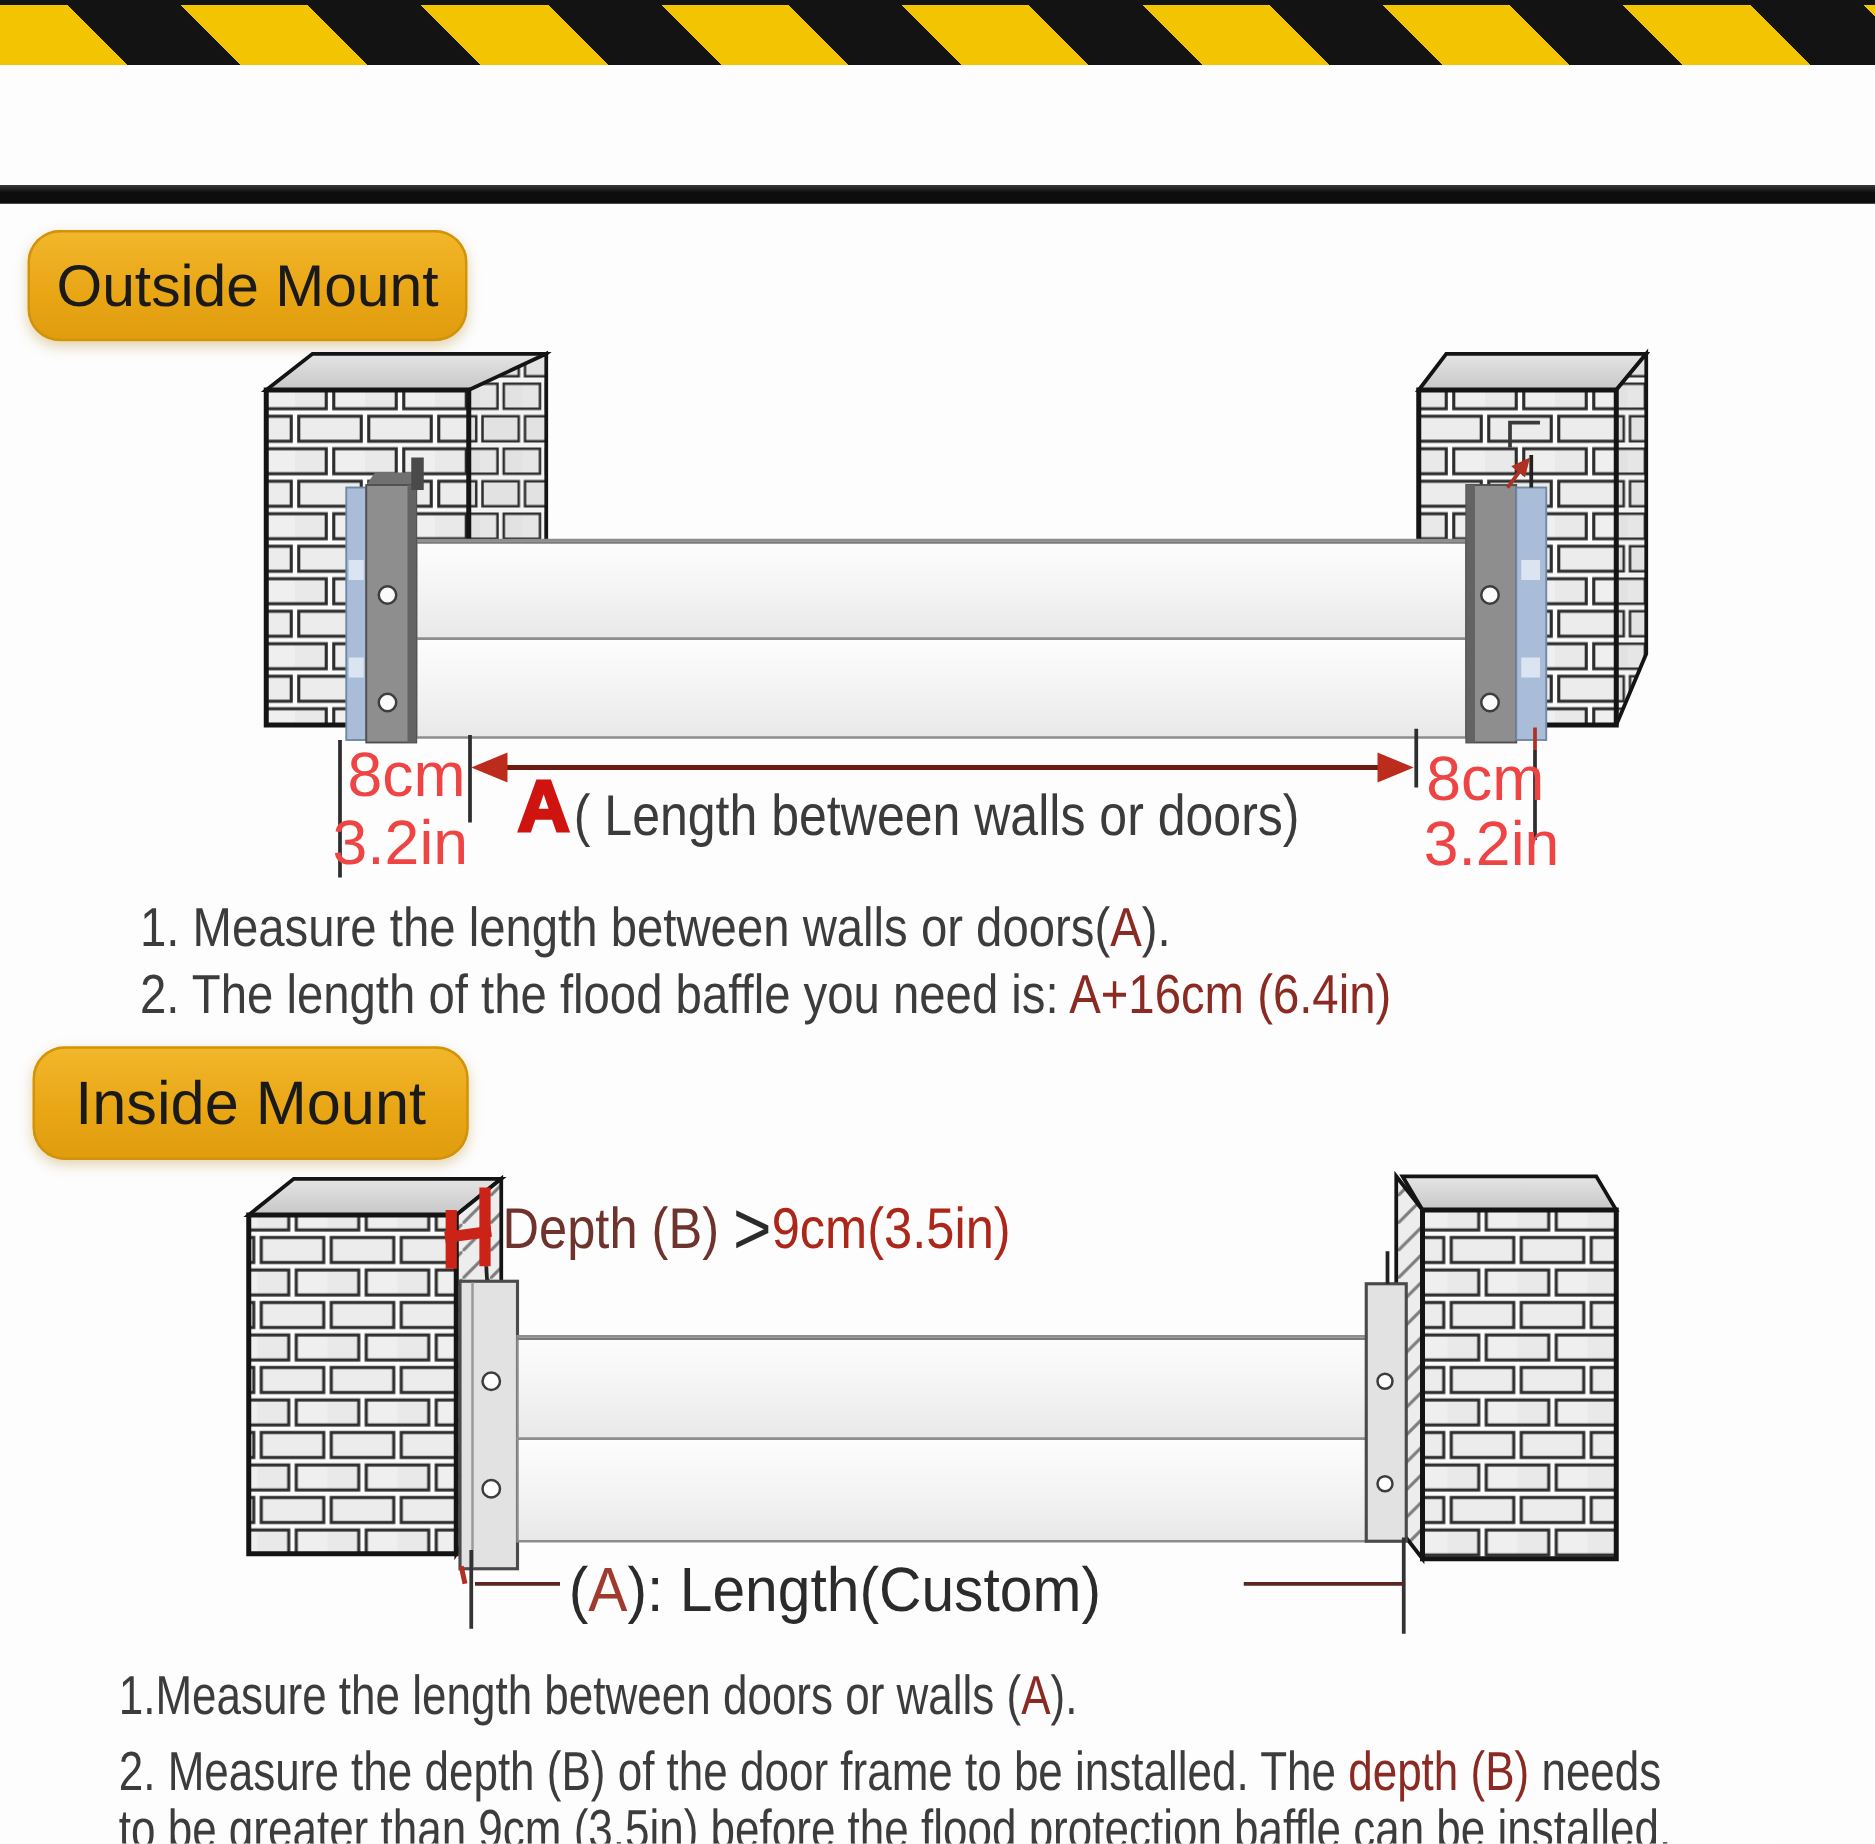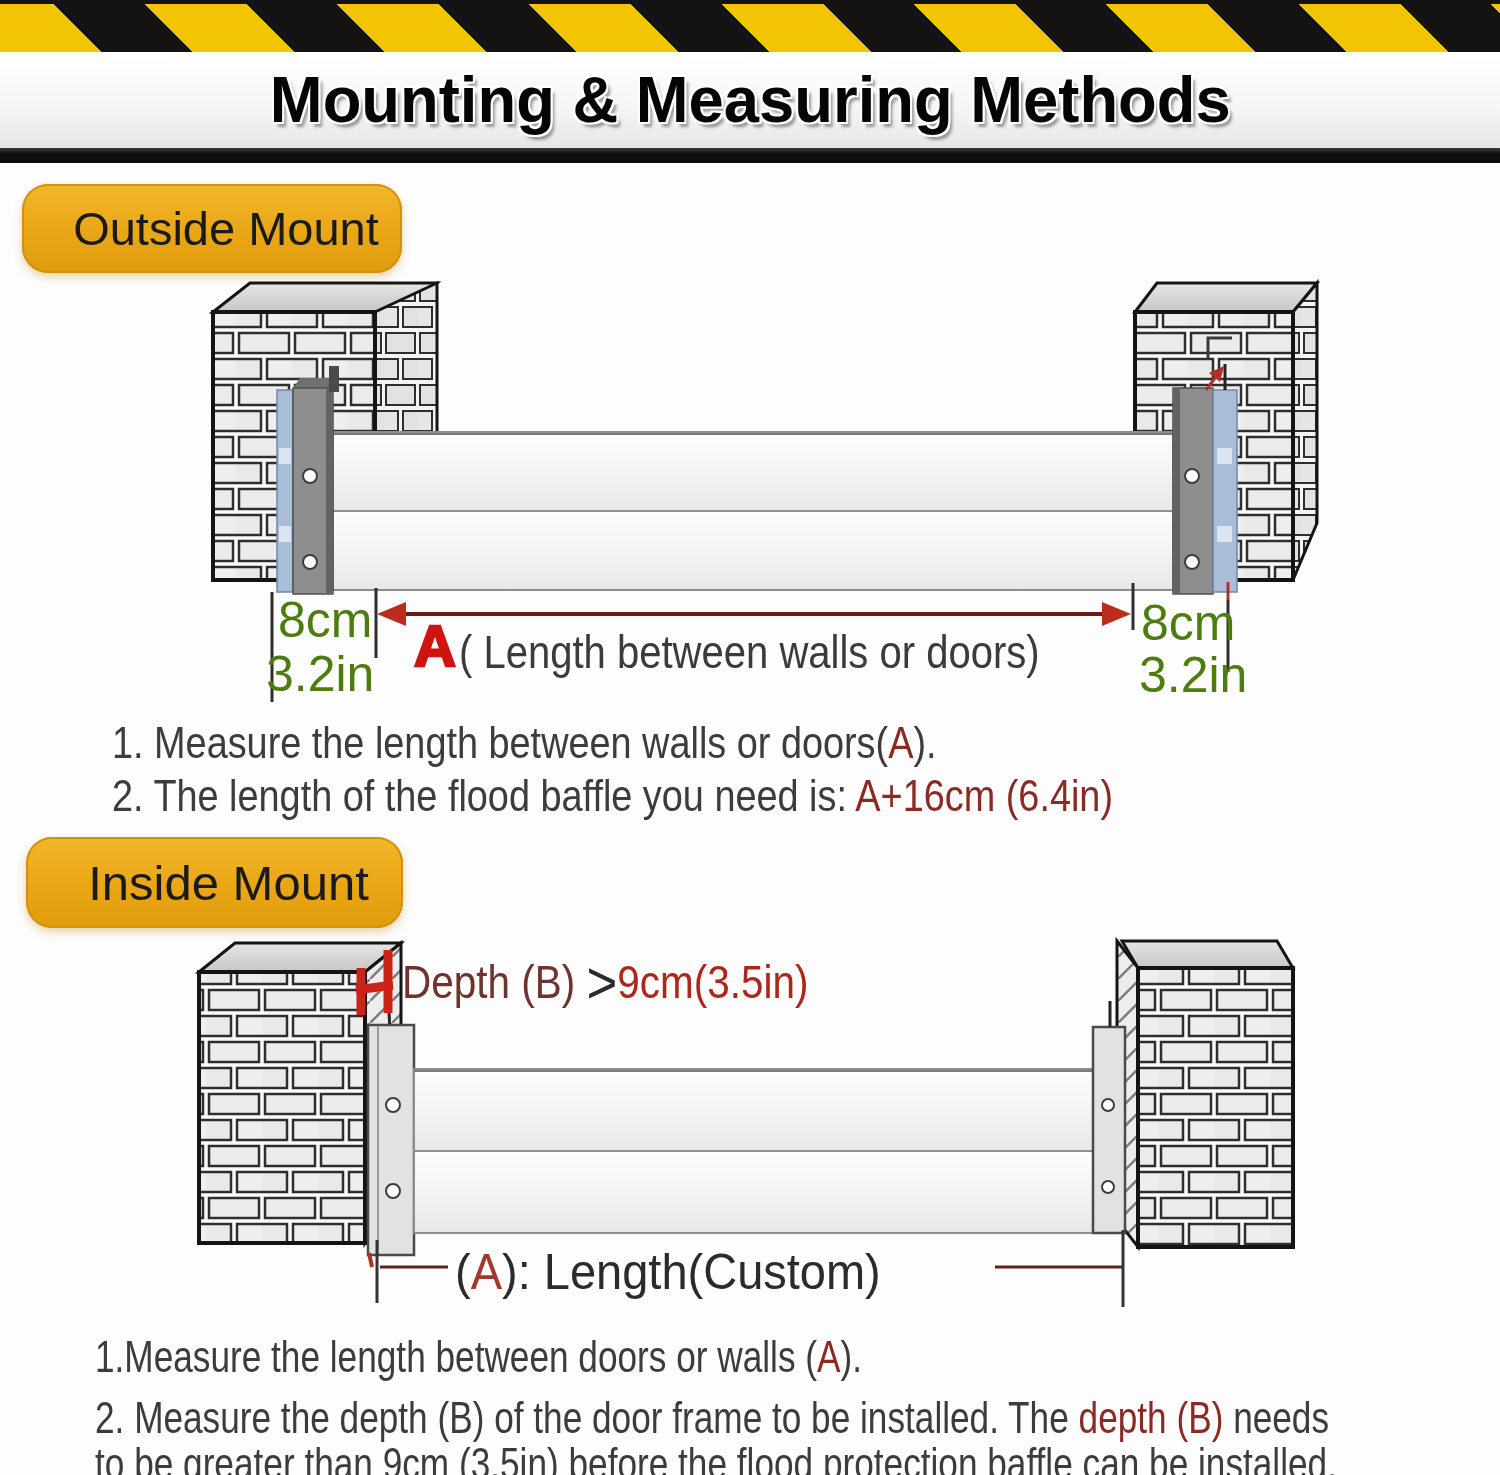--- a/index.html
+++ b/index.html
@@ -24,31 +24,30 @@
     text-shadow:-2px -2px 0 #fff,2px -2px 0 #fff,-2px 2px 0 #fff,2px 2px 0 #fff,4px 5px 3px rgba(80,80,80,.55);
   }
   .black-bar{position:absolute;left:0;top:148px;width:1500px;height:15px;background:linear-gradient(180deg,#3a3a3a,#0d0d0d 40%);}
   
   .badge{
     position:absolute;display:flex;align-items:center;justify-content:center;
     background:linear-gradient(180deg,#f2b72b 0%,#e8a514 60%,#df9d0e 100%);
     border-radius:26px;color:#1a1a1a;
     box-shadow:inset 0 0 0 2px #d1920c,0 4px 10px rgba(170,120,0,.30);
     white-space:nowrap;
-    padding-left:28px;
   }
   .badge-outside{left:22px;top:184px;width:352px;height:89px;font-size:47px;}
   .badge-inside{left:26px;top:837px;width:349px;height:91px;font-size:49px;}
   
   .diagram{position:absolute;}
   .dg-outside{left:180px;top:278px;}
   .dg-inside{left:150px;top:935px;}
   
   .lbl{position:absolute;white-space:nowrap;transform-origin:left top;}
-  .dim-text{font-size:50px;color:#4d7c0f;}
+  .dim-text{font-size:50px;color:#ef4444;}
   .lbl-8cm-l{left:278px;top:591px;}
   .lbl-32in-l{left:266px;top:645px;}
   .lbl-8cm-r{left:1141px;top:594px;}
   .lbl-32in-r{left:1139px;top:646px;}
   .lbl-A{left:414px;top:612px;font-size:58px;font-weight:700;color:#cf1410;-webkit-text-stroke:2.5px #cf1410;}
   .lbl-span{left:459px;top:625px;font-size:46px;color:#3b3b3b;transform:scaleX(0.87);}
   .lbl-depth{left:402px;top:948px;transform:scaleX(0.88);}
   .depth-word{font-size:46px;color:#6e332c;}
   .depth-gt{font-size:60px;color:#2b2b2b;vertical-align:-5px;}
   .depth-val{font-size:46px;color:#ad261a;}
@@ -61,23 +60,20 @@
   .steps-inside .gap{margin-top:15px;}
   .em-red{color:#8a2a22;}
   .step-line{white-space:nowrap;}
 </style>
 </head>
 <body>
 
 <div class="canvas">
 
   <div class="tape"></div>
-  <div class="title-band">
-    <h1 class="page-title">Mounting &amp; Measuring Methods</h1>
-  </div>
   <div class="black-bar"></div>
 
   <div class="badge badge-outside">Outside Mount</div>
   <div class="badge badge-inside">Inside Mount</div>
 
   <svg class="diagram dg-outside" width="1160" height="432" viewBox="0 0 1160 432">
     <defs>
       <pattern id="brick" width="56" height="52" patternUnits="userSpaceOnUse">
         <rect width="56" height="52" fill="#fbfbfb"></rect>
         <rect x="3" y="3" width="50" height="20" fill="#ececec" stroke="#2e2e2e" stroke-width="2.5"></rect>

